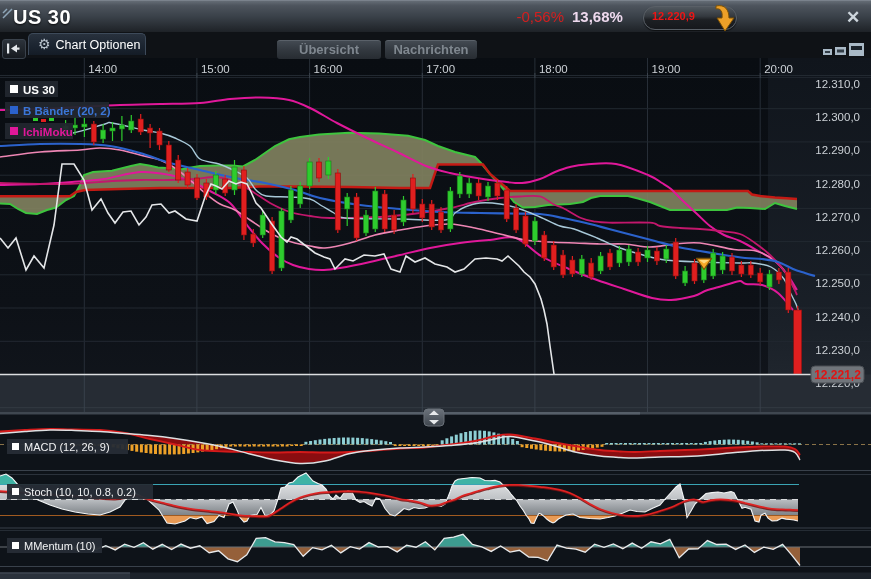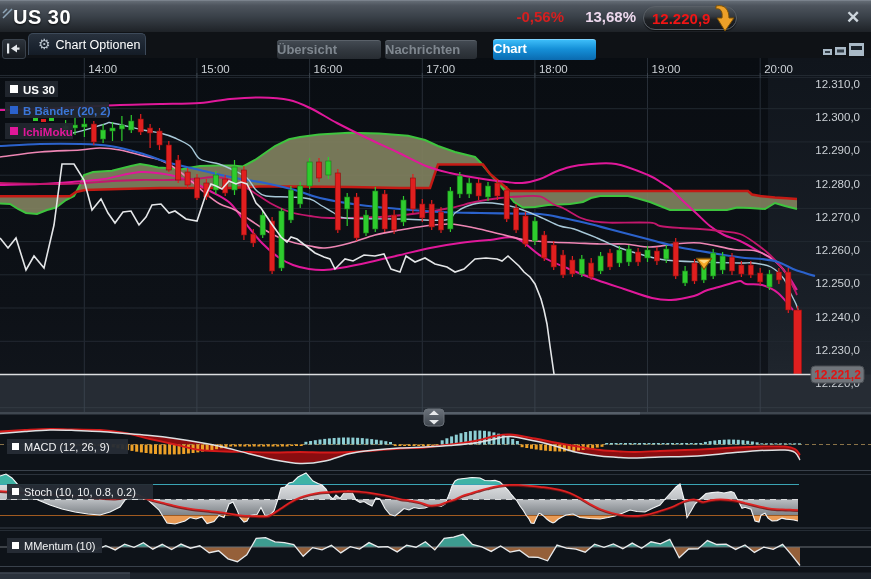--- a/index.html
+++ b/index.html
@@ -7,36 +7,36 @@
 .axt{font-family:"Liberation Sans",sans-serif;font-size:11.5px;fill:#ccd1d6}
 .plab{font-family:"Liberation Sans",sans-serif;font-size:11px;fill:#f2f3f4}
 .cpx{font-family:"Liberation Sans",sans-serif;font-size:12px;font-weight:bold;fill:#e01414}
 
 #hdr{position:absolute;top:0;left:0;width:100%;height:32px;
  background:linear-gradient(#646c75 0%,#4d545d 15%,#3a4149 50%,#282d33 82%,#1e2227 100%);
  border-top:1px solid #7a828c;box-sizing:border-box}
 #title{position:absolute;left:13px;top:5px;color:#fff;font-size:20px;font-weight:bold;
  text-shadow:0 1px 2px rgba(0,0,0,.8);letter-spacing:.5px}
 #grip{position:absolute;left:2px;top:6px;width:12px;height:13px}
-#pct1{position:absolute;left:500px;top:7px;width:64px;text-align:right;color:#d41f1f;font-size:15px;font-weight:bold}
-#pct2{position:absolute;left:572px;top:7px;width:64px;text-align:right;color:#eed9ee;font-size:15px;font-weight:bold}
+#pct1{position:absolute;left:500px;top:7px;width:64px;text-align:right;color:#d41f1f;font-size:15px;font-weight:normal}
+#pct2{position:absolute;left:572px;top:7px;width:64px;text-align:left;color:#eed9ee;font-size:15px;font-weight:bold}
 .pill{position:absolute;top:5px;width:94px;height:24px;border-radius:13px;
  background:linear-gradient(#51585f 0%,#34393f 42%,#1d2024 58%,#16181c 100%);
  border:1px solid #595f66;box-sizing:border-box;box-shadow:0 1px 1px rgba(0,0,0,.6)}
-.pill .px{position:absolute;left:8px;top:3px;font-size:15px;font-weight:bold;color:#ef1515}
+.pill .px{position:absolute;left:8px;top:3px;font-size:11px;font-weight:bold;color:#ef1515}
 #close{position:absolute;left:846px;top:6px;color:#cdd5dc;font-size:17px;font-weight:bold}
 
 #tabs{position:absolute;top:32px;left:0;width:100%;height:26px;background:#0f1216}
 #collb{position:absolute;left:2px;top:7px;width:22px;height:18px;background:linear-gradient(#2c333b,#161a1f);
  border:1px solid #3a424c;border-radius:3px;overflow:hidden}
 #copt{position:absolute;left:28px;top:1px;width:116px;height:21px;background:linear-gradient(#28313d 0%,#1b2430 60%,#141c26 100%);
  border:1px solid #3d4a5a;border-bottom:none;border-radius:5px 5px 0 0;color:#fff;font-size:12.5px;line-height:21px}
 #copt .gear{margin-left:9px;margin-right:5px;color:#b8c2cc;font-size:14px}
 .tabbtn{position:absolute;top:8px;height:18px;border-radius:3px;font-size:13px;font-weight:bold;
- text-align:left;line-height:18px}
+ text-align:center;line-height:18px}
 #tb1{left:277px;width:104px;background:linear-gradient(#434a52 0%,#343a41 45%,#272c32 100%);color:#7f878f;border-top:1px solid #5a6169}
 #tb2{left:385px;width:92px;background:linear-gradient(#434a52 0%,#343a41 45%,#272c32 100%);color:#7f878f;border-top:1px solid #5a6169}
 #tb3{left:493px;top:7px;height:20px;width:103px;background:linear-gradient(#3cbcf8 0%,#1590d8 45%,#0a6ab0 100%);
  color:#fff;border-radius:3px;border-top:1px solid #7fd4ff}
 </style></head><body>
 <div id="wrap">
 <svg id="mainsvg" width="871" height="579" viewBox="0 0 871 579">
 <defs>
 <linearGradient id="bgg" x1="0" y1="0" x2="0" y2="1">
 <stop offset="0" stop-color="#090d12"></stop>
@@ -530,21 +530,20 @@
 </div>
 <div id="tabs">
 <div id="collb"><svg width="20" height="17">
           <rect x="4" y="3.5" width="2.2" height="10" fill="#e4e8ec"></rect>
           <path d="M8,8.5 L14,4.5 L14,12.5 Z" fill="#e4e8ec"></path>
           <rect x="13" y="7.5" width="3.5" height="2.2" fill="#e4e8ec"></rect>
         </svg></div>
 <div id="copt"><span class="gear">⚙</span>Chart Optionen</div>
 <div class="tabbtn" id="tb1">Übersicht</div>
 <div class="tabbtn" id="tb2">Nachrichten</div>
-<div class="tabbtn" id="tb3">Chart</div>
 <svg style="position:absolute;left:820px;top:8px" width="48" height="18">
 <rect x="3" y="9" width="9" height="6" fill="#a9b9c6"></rect>
         <rect x="5" y="11" width="5" height="2" fill="#323d46"></rect>
 <rect x="15" y="7" width="11" height="8" fill="#a9b9c6"></rect>
         <rect x="17" y="9.5" width="7" height="3" fill="#323d46"></rect>
 <rect x="29" y="3" width="15" height="13" fill="#a9b9c6"></rect>
         <rect x="31" y="6" width="11" height="4" fill="#1a222a"></rect>
 </svg>
 </div>
 </div>

